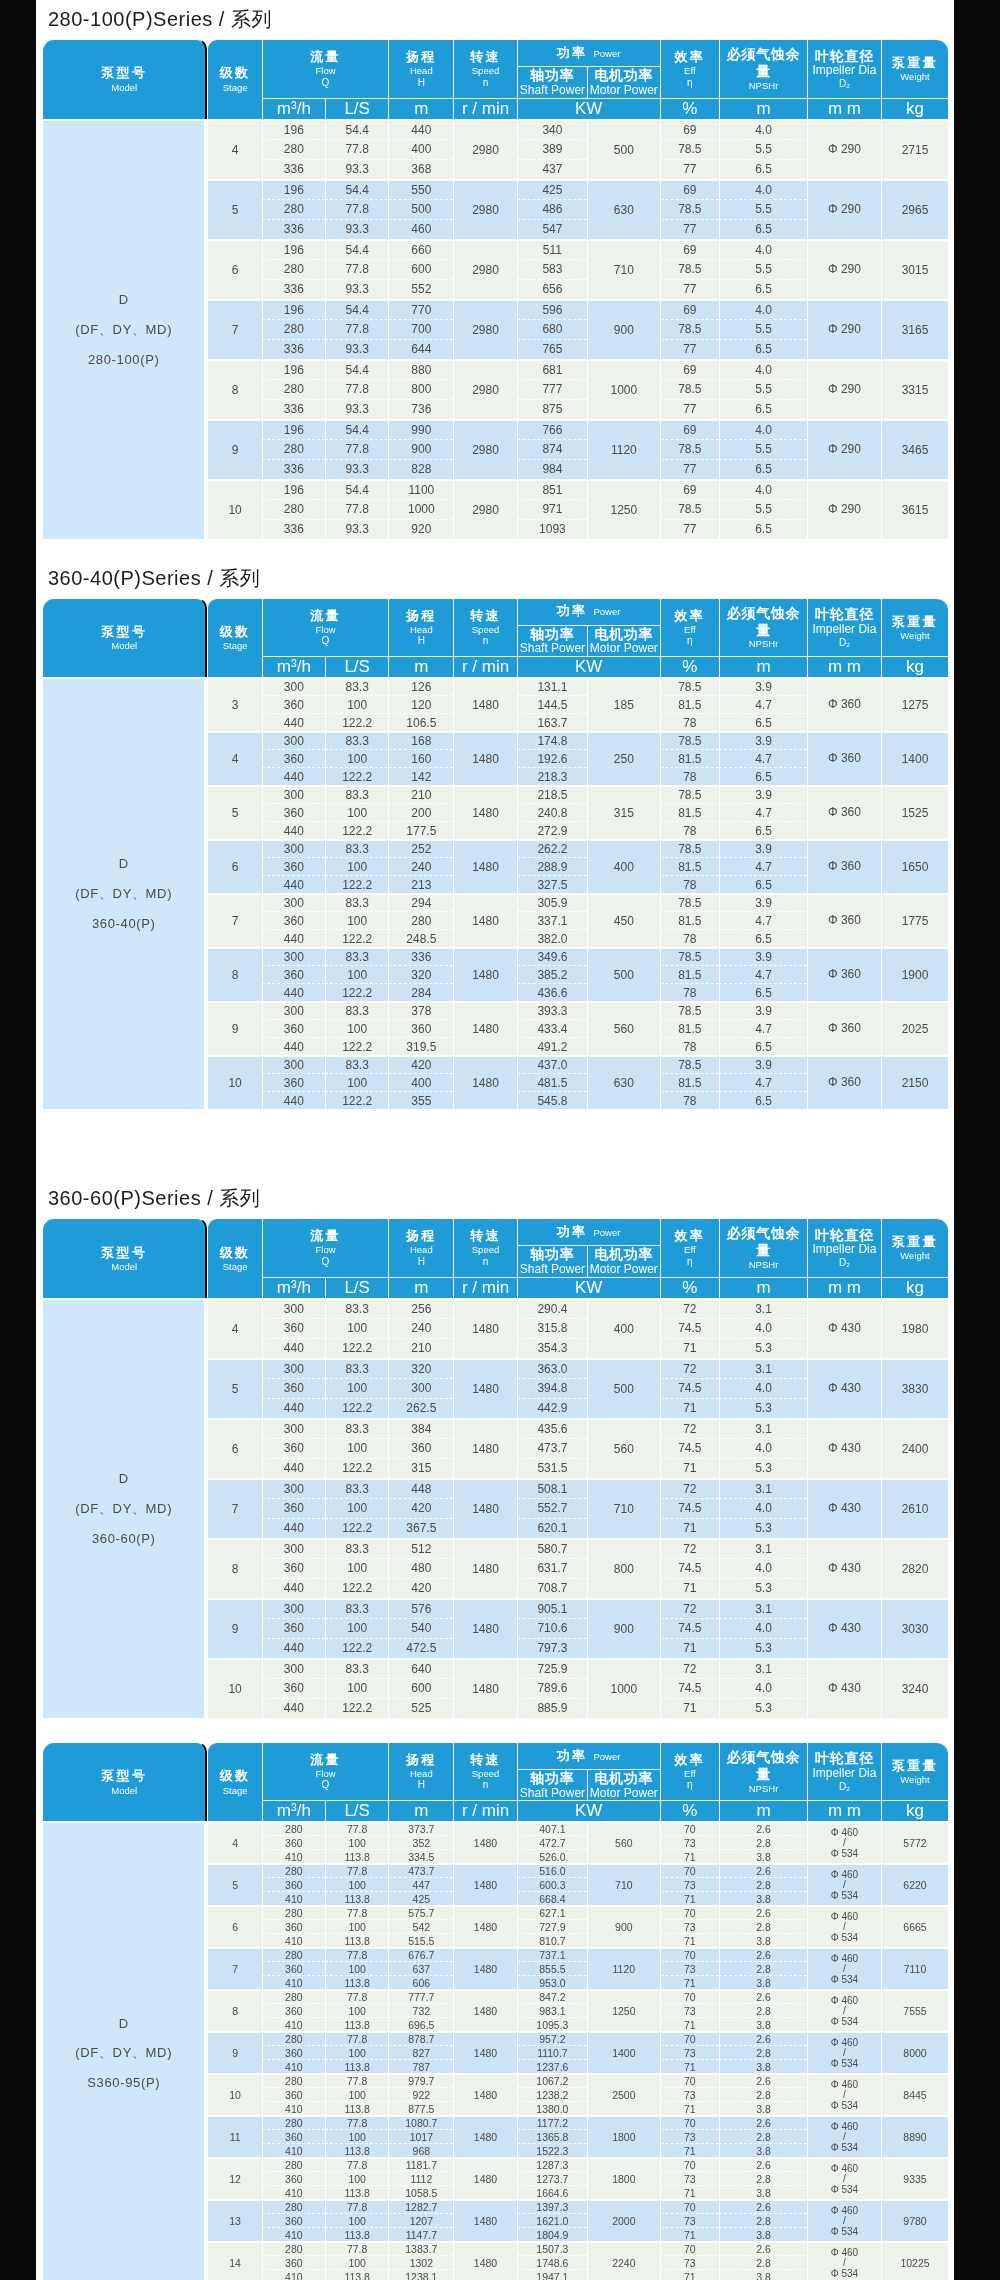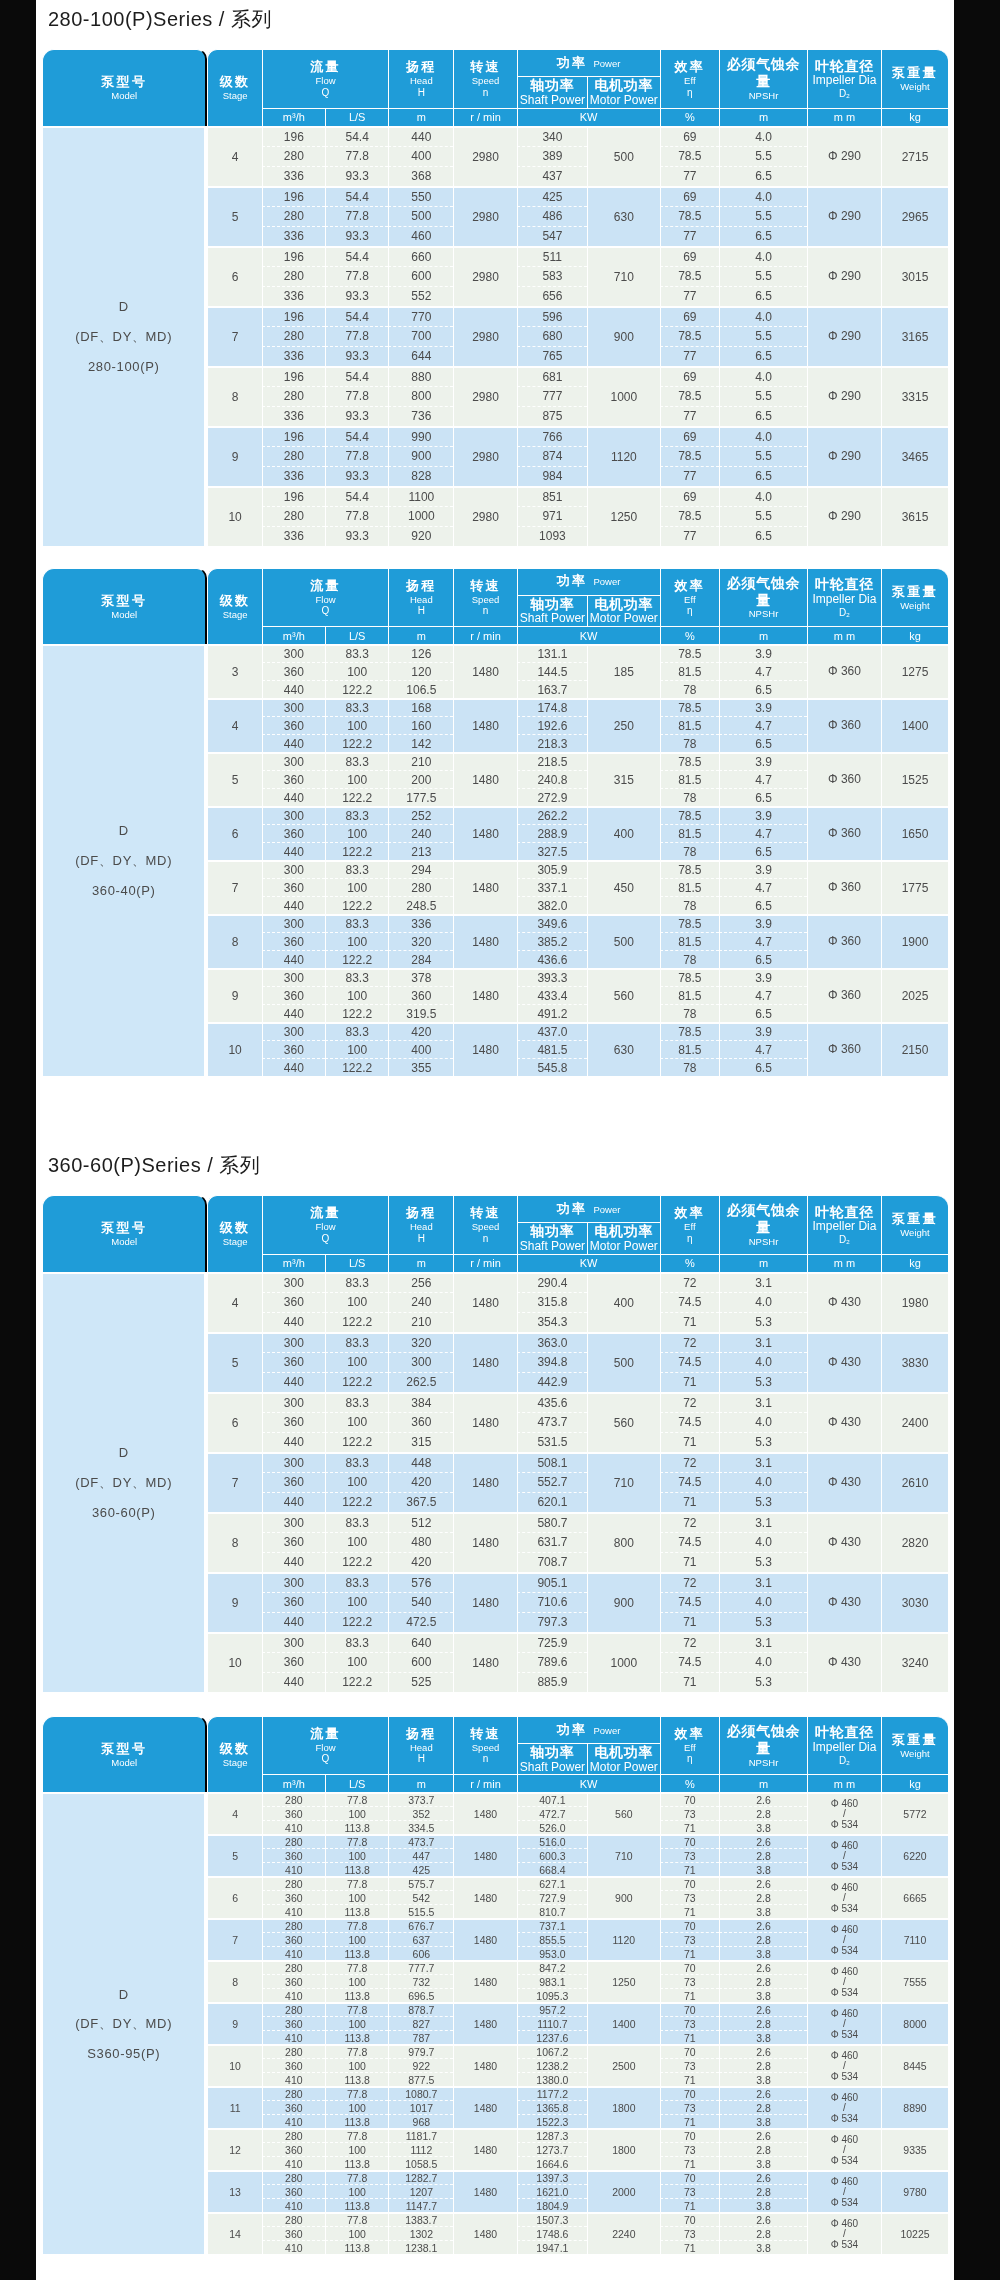--- a/index.html
+++ b/index.html
@@ -7,37 +7,37 @@
     width:1000px;height:2280px;background:#0a0a0a;position:relative;
     font-family:"Liberation Sans","DejaVu Sans",sans-serif;
   }
   .paper{
     position:absolute;left:36px;top:0;width:918px;height:2280px;
     background:#ffffff;padding:2px 6px 0 6px;box-sizing:border-box;overflow:hidden;
   }
   .series{margin:0;}
   .series-title{
     font-size:20px;color:#1d1d1d;letter-spacing:.5px;
-    padding:4px 0 16px 6px;font-weight:500;
+    padding:4px 0 6px 6px;font-weight:500;
   }
   .series:nth-child(1){margin-top:0;}
   .series:nth-child(2){margin-top:22px;}
   .series:nth-child(3){margin-top:72px;}
   .series:nth-child(4){margin-top:24px;}
   table{
     border-collapse:separate;border-spacing:0;width:100%;table-layout:fixed;
   }
   th,td{
     border-left:1px solid #fff;border-top:1px solid #fff;
     text-align:center;vertical-align:middle;padding:0;overflow:hidden;
   }
   thead th{background:#1f9cd8;color:#fff;font-weight:normal;}
   thead .r1 th{height:26px;}
   thead .r2 th{height:24px;}
-  thead .r3 th{height:17px;font-size:11px;}
+  thead .r3 th{height:17px;font-size:17px;}
   th .zh{font-size:13px;font-weight:bold;letter-spacing:.18em;line-height:1.25;}
   th .zhsm{font-size:14px;font-weight:bold;letter-spacing:.05em;line-height:1.2;}
   th .en{font-size:9.5px;font-weight:normal;letter-spacing:0;line-height:1.2;}
   th .ensm{font-size:12px;font-weight:normal;line-height:1.15;}
   th .sym{font-size:10px;line-height:1.2;}
   th.model-th{border-top-left-radius:12px;border-top-right-radius:10px;border-right:2px solid #000000;}
   th.stage-th{border-top-left-radius:10px;}
   th.weight-th{border-top-right-radius:12px;}
   tbody td{color:#4b4b4b;font-size:12px;}
   tbody tr{height:20px;}
@@ -364,20 +364,21 @@
               <td class="pr">93.3</td>
               <td class="pr">920</td>
               <td class="pr">1093</td>
               <td class="pr">77</td>
               <td class="pr">6.5</td>
             </tr>
           </tbody>
         </table>
       </section>
       <section class="series">
+        <div class="series-title">360-40(P)Series / 系列</div>
         <table class="spec-table">
           <colgroup>
             <col style="width: 18.3%;">
             <col style="width: 6%;">
             <col style="width: 7%;">
             <col style="width: 7%;">
             <col style="width: 7.2%;">
             <col style="width: 7%;">
             <col style="width: 7.8%;">
             <col style="width: 8%;">

